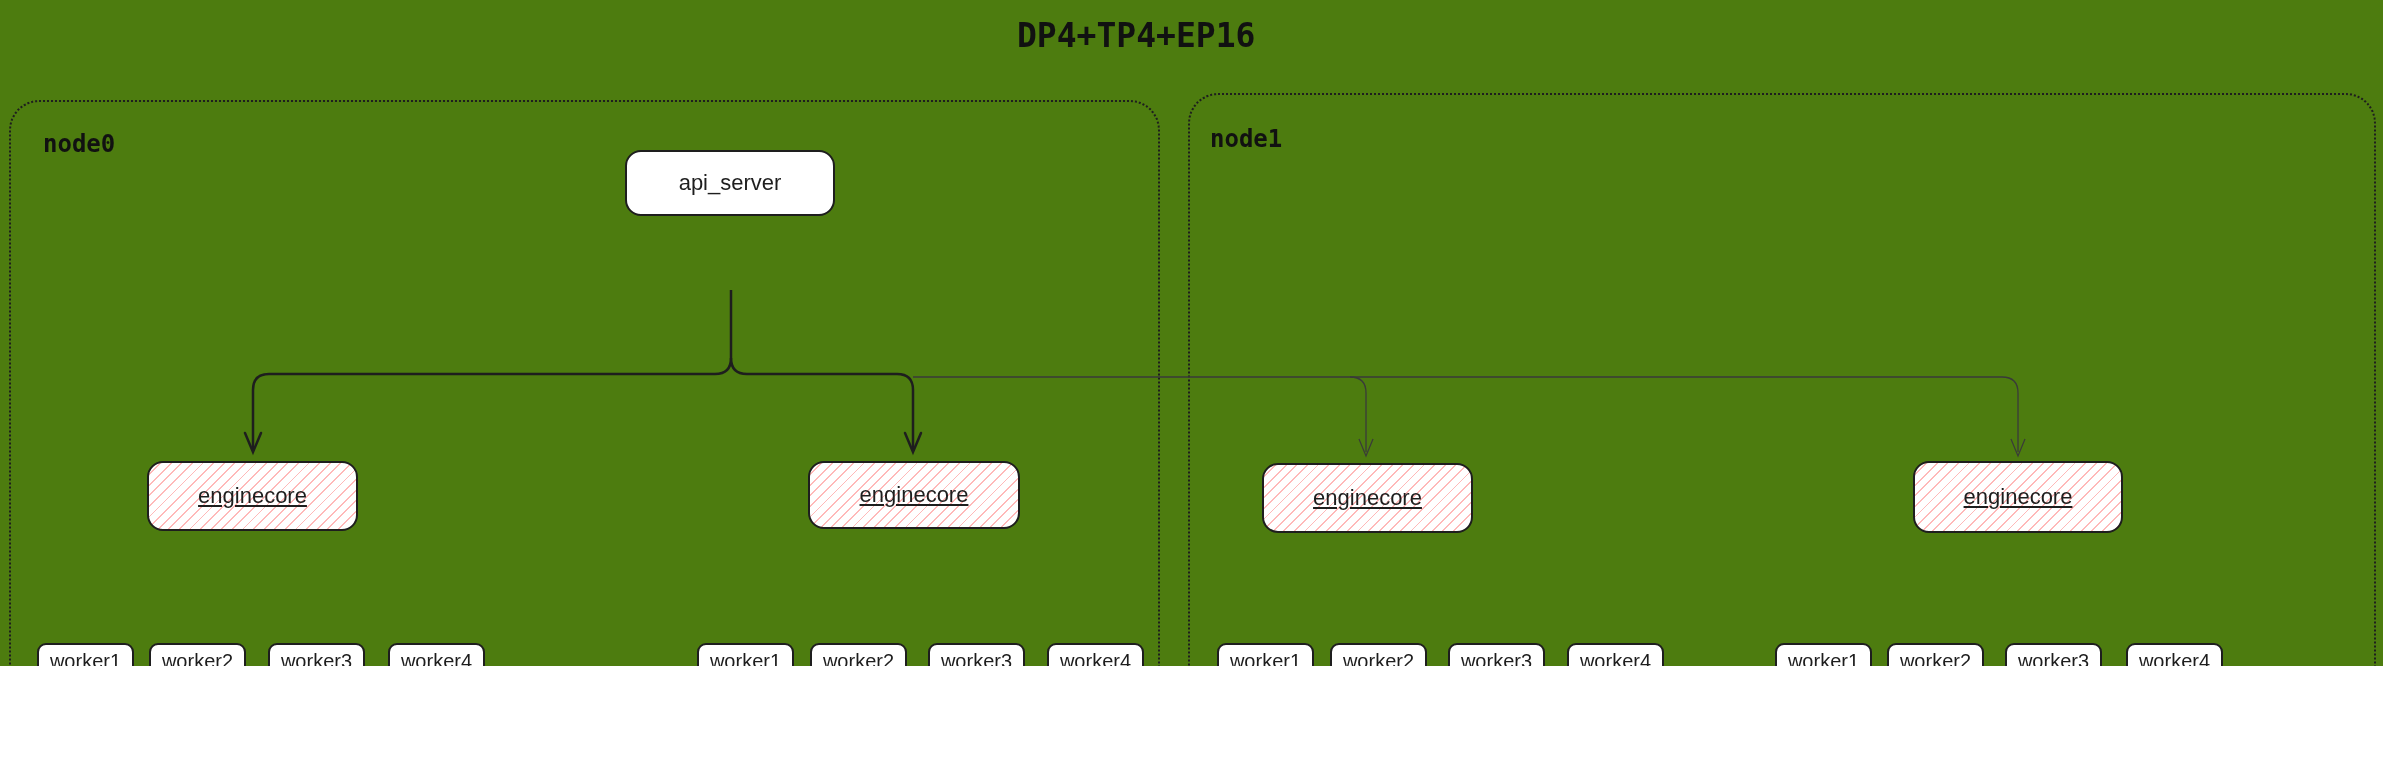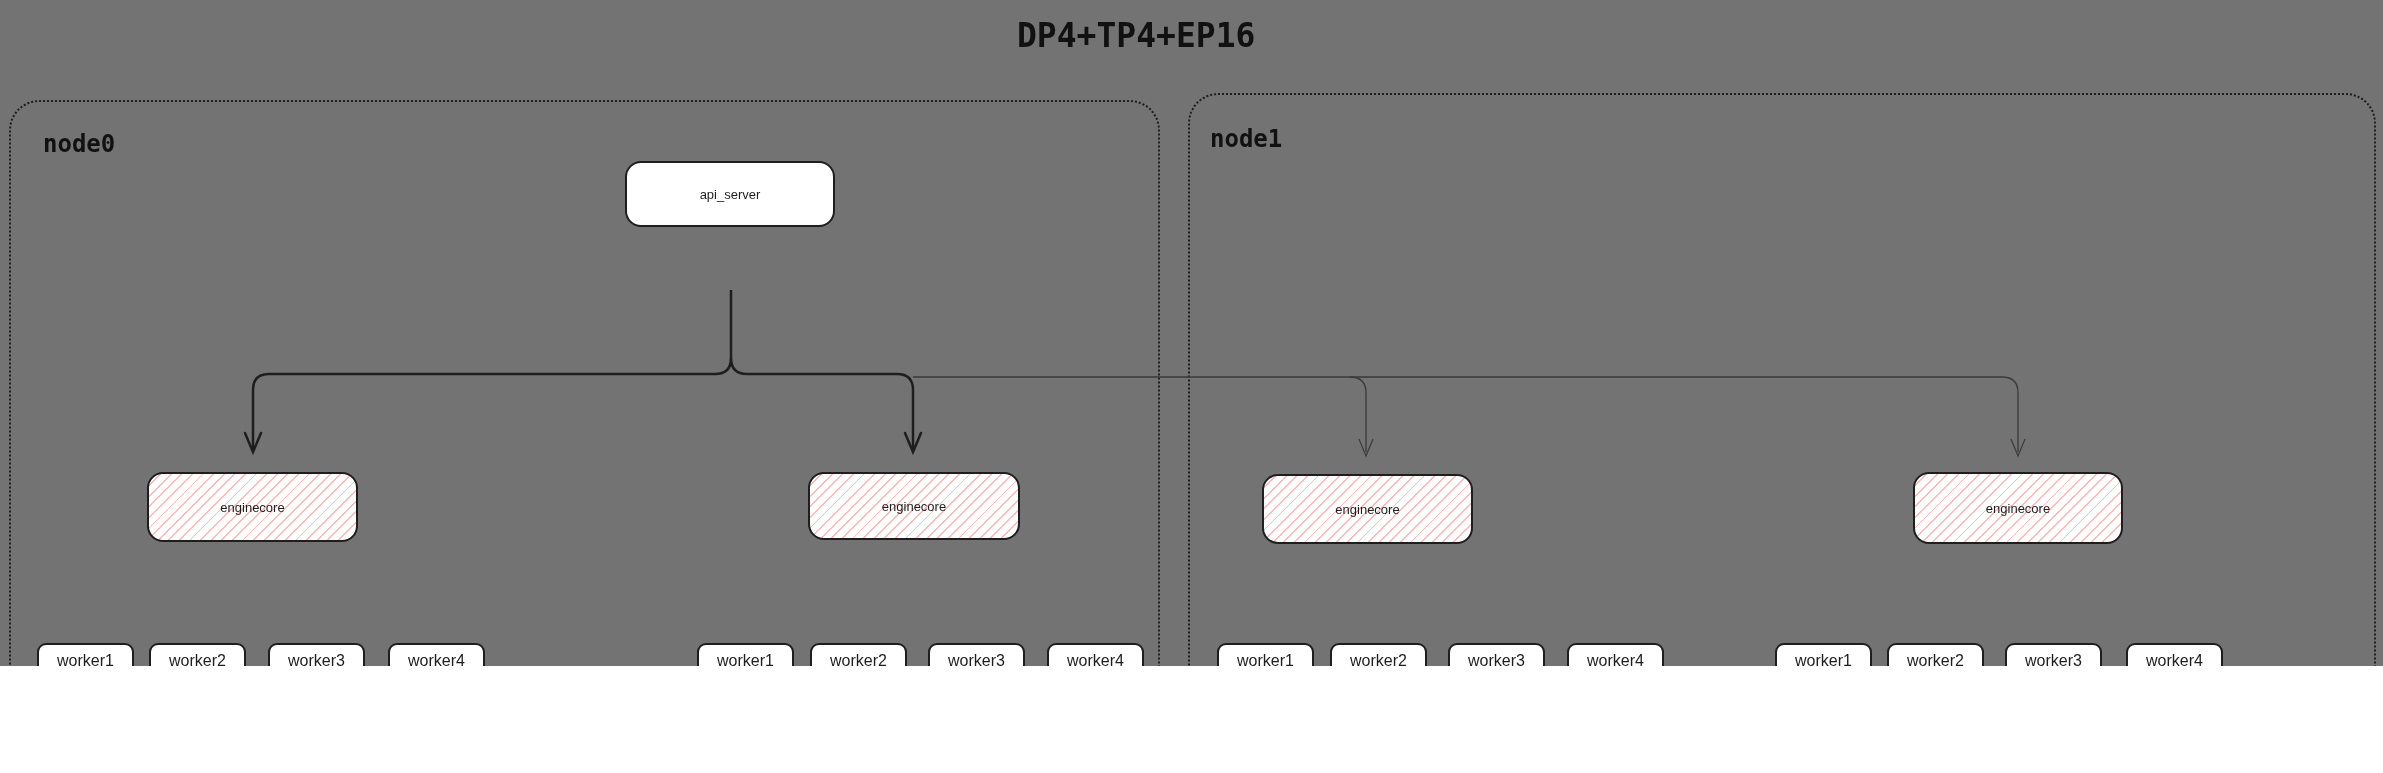--- a/index.html
+++ b/index.html
@@ -1,20 +1,20 @@
 <!DOCTYPE html>
 <html><head>
 <meta charset="utf-8">
 <style>
   html, body { margin: 0; padding: 0; background: #ffffff; }
   #canvas {
     position: relative;
     width: 2383px;
     height: 666px;
-    background: #737373;
+    background: #4d7c0f;
     font-family: "Liberation Sans", sans-serif;
     color: #1e1e1e;
     overflow: hidden;
   }
   .abs { position: absolute; }
   .title {
     font-family: "DejaVu Sans Mono", monospace;
     font-weight: bold;
     font-size: 33px;
     letter-spacing: 0px;
@@ -33,46 +33,46 @@
     color: #111111;
     white-space: nowrap;
   }
   .box {
     display: flex;
     align-items: center;
     justify-content: center;
     border: 2.3px solid #1e1e1e;
     border-radius: 16px;
     background: #ffffff;
-    font-size: 13px;
+    font-size: 22px;
     color: #1e1e1e;
     box-sizing: border-box;
     white-space: nowrap;
-    margin-top: 11px;
   }
   .hatch-green {
     background-image: repeating-linear-gradient(135deg,
       rgba(105,219,124,0.65) 0px, rgba(105,219,124,0.65) 1.3px,
       transparent 1.3px, transparent 7px);
   }
   .hatch-red {
     background-image: repeating-linear-gradient(135deg,
       rgba(255,115,115,0.5) 0px, rgba(255,115,115,0.5) 1.3px,
       transparent 1.3px, transparent 7.5px);
+    text-decoration: underline;
   }
   .worker {
     display: flex;
     align-items: center;
     justify-content: center;
     width: 97px;
     height: 36px;
     border: 2px solid #1e1e1e;
     border-radius: 9px;
     background: #ffffff;
-    font-size: 16px;
+    font-size: 20px;
     color: #1e1e1e;
     box-sizing: border-box;
     white-space: nowrap;
   }
   svg.connectors { position: absolute; left: 0; top: 0; pointer-events: none; }
 </style>
 </head>
 <body>
 
 <div id="canvas">

